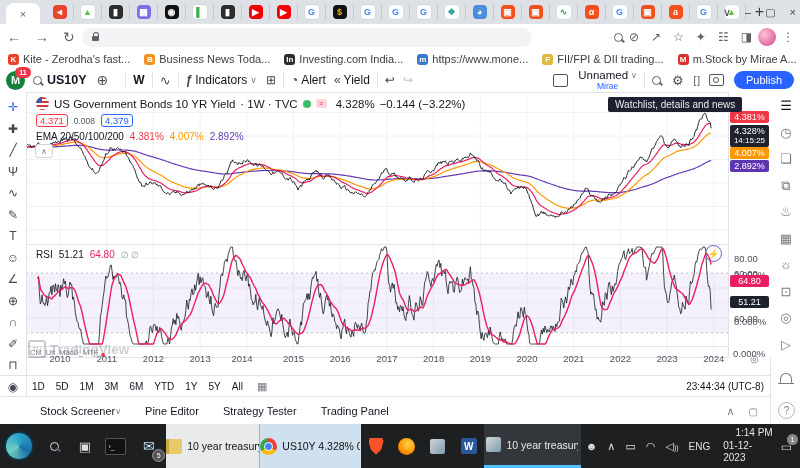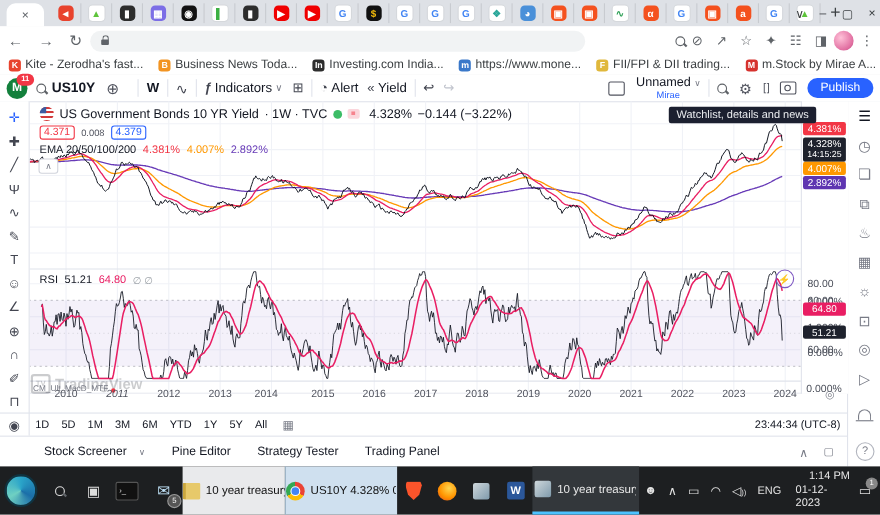--- a/index.html
+++ b/index.html
@@ -436,21 +436,21 @@
       </div>
     </div>
   <span class="ab" style="left:733px;top:256px;font-size:9.5px;color:#4a4e59">0.000%</span>
 
   
   <div class="ab tooltip" style="left:608px;top:5px">Watchlist, details and news</div>
 
   
   <div id="axisrow" class="ab" style="left:0;top:258px;width:770px;height:17px">
       <span class="yr" style="left: 45.025px;">2010</span>
-      <span class="yr" style="left: 91.725px; font-style: italic;">2011</span>
+      <span class="yr" style="left: 91.725px;">2011</span>
       <span class="yr" style="left: 138.425px;">2012</span>
       <span class="yr" style="left: 185.125px;">2013</span>
       <span class="yr" style="left: 227px;">2014</span>
       <span class="yr" style="left: 278.525px;">2015</span>
       <span class="yr" style="left: 325.225px;">2016</span>
       <span class="yr" style="left: 371.925px;">2017</span>
       <span class="yr" style="left: 418.625px;">2018</span>
       <span class="yr" style="left: 465.325px;">2019</span>
       <span class="yr" style="left: 512.025px;">2020</span>
       <span class="yr" style="left: 558.725px;">2021</span>
@@ -474,21 +474,21 @@
         <span>All</span>
       </div>
     <span style="margin-left:14px;color:#787b86;font-size:11px">▦</span>
     <div style="flex:1"></div>
     <span style="margin-right:6px">23:44:34 (UTC-8)</span>
   </div>
 
   
   <div id="bottombar" class="ab">
     <div id="btabs" class="row" style="margin-left:40px;gap:24px">
-        <span class="row" style="gap: 11px;">
+        <span class="row" style="gap: 0;">
           <span>Stock Screener</span>
           <span style="font-size: 8px; color: rgb(120, 123, 134);">∨</span>
         </span>
         <span class="row" style="gap: 5px;">
           <span>Pine Editor</span>
         </span>
         <span class="row" style="gap: 5px;">
           <span>Strategy Tester</span>
         </span>
         <span class="row" style="gap: 5px;">

